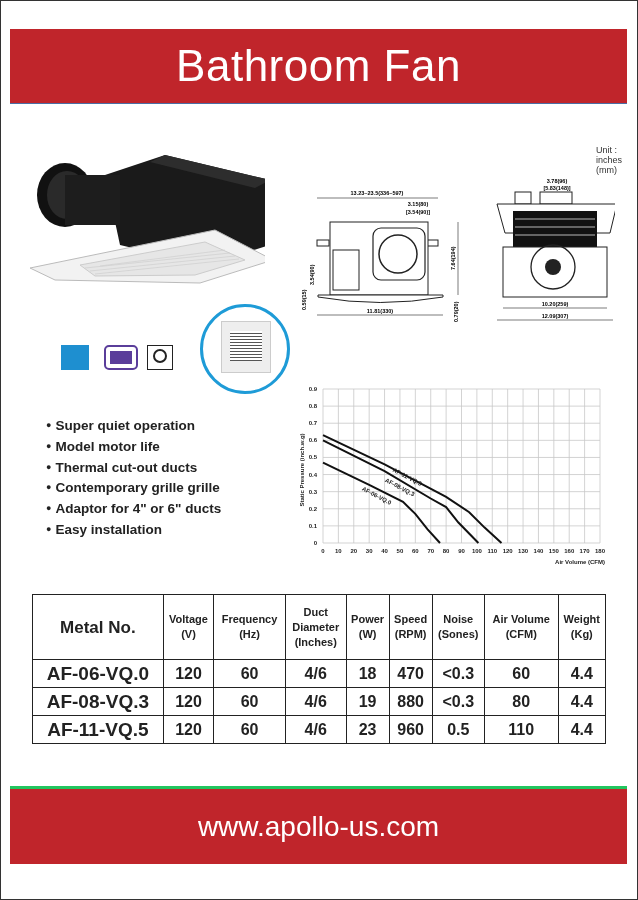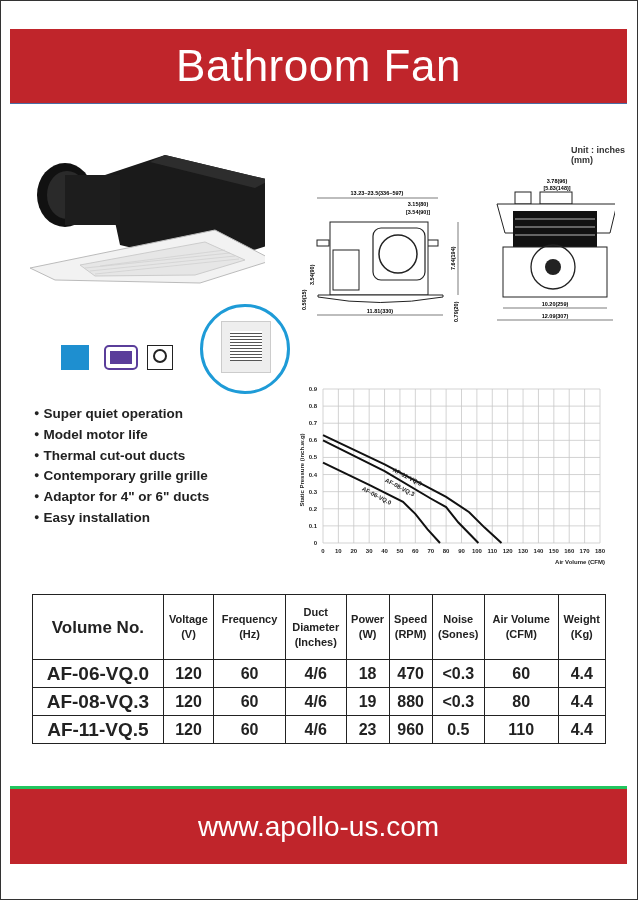--- a/index.html
+++ b/index.html
@@ -4,25 +4,25 @@
 <style>
   html, body { margin:0; padding:0; }
   body { width:638px; height:900px; background:#fff; font-family:"Liberation Sans", sans-serif; position:relative; overflow:hidden; }
   .frame { position:absolute; left:0; top:0; width:636px; height:898px; border:1px solid #333; box-sizing:content-box; }
   .band { position:absolute; left:10px; width:617px; background:#c0252b; color:#fff; text-align:center; }
   .band.top { top:29px; height:74px; border-bottom:1px solid #4a6fa5; }
   .band.top .t { font-size:44px; line-height:74px; letter-spacing:0.5px; }
   .band.bottom { top:786px; height:75px; border-top:3px solid #22c55e; }
   .band.bottom .t { font-size:28px; line-height:75px; }
   .abs { position:absolute; }
-  .unit { left:527px; top:145px; font-size:9px; font-weight:bold; color:#333;padding-left:44px; }
+  .unit { left:552px; top:145px; font-size:9px; font-weight:normal; color:#333;padding-left:44px; }
   .feat { left:30px; top:399px; }
   .feat li { list-style:none; font-weight:bold; font-size:13.5px; color:#222; height:20.8px; line-height:20px; }
   .feat li::before { content:"\25CF"; font-size:9px; margin-right:4px; vertical-align:2px; }
-  .feat ul { margin:4px; padding:0; }
+  .feat ul { margin:16px; padding:0; }
   table.spec { position:absolute; left:32px; top:594px; width:574px; border-collapse:collapse; }
   table.spec td, table.spec th { border:1px solid #222; text-align:center; color:#222; padding:0; }
   table.spec th { font-size:11px; font-weight:bold; height:64px; line-height:15px; }
   table.spec th.model { font-size:17px; }
   table.spec td { font-size:16px; font-weight:bold; height:27px; }
   table.spec td.model { font-size:19px; }
   .badge { position:absolute; top:345px; height:25px; }
   .legend-label { font-size:6px; font-weight:bold; fill:#222; font-family:"Liberation Sans", sans-serif; }
   .tick { font-size:6px; font-weight:bold; fill:#222; font-family:"Liberation Sans", sans-serif; }
 </style>
@@ -191,21 +191,21 @@
       <text x="22" y="28.111111111111114" text-anchor="end" class="tick">0.8</text>
       <text x="22" y="11" text-anchor="end" class="tick">0.9</text>
     </g>
   <text id="ylabel" class="tick" transform="translate(9,90) rotate(-90)" text-anchor="middle">Static Pressure (inch.w.g)</text>
   <text id="xlabel" class="tick" x="310" y="184" text-anchor="end">Air Volume (CFM)</text>
 </svg>
 
 <table class="spec">
   <thead>
     <tr id="spec-head">
-        <th class="model">Volume No.</th>
+        <th class="model">Metal No.</th>
         <th>Voltage<br>(V)</th>
         <th>Frequency<br>(Hz)</th>
         <th>Duct<br>Diameter<br>(Inches)</th>
         <th>Power<br>(W)</th>
         <th>Speed<br>(RPM)</th>
         <th>Noise<br>(Sones)</th>
         <th>Air Volume<br>(CFM)</th>
         <th>Weight<br>(Kg)</th>
       </tr>
   </thead>

